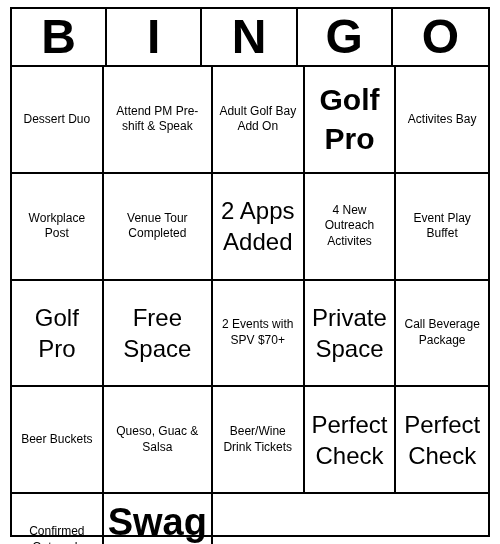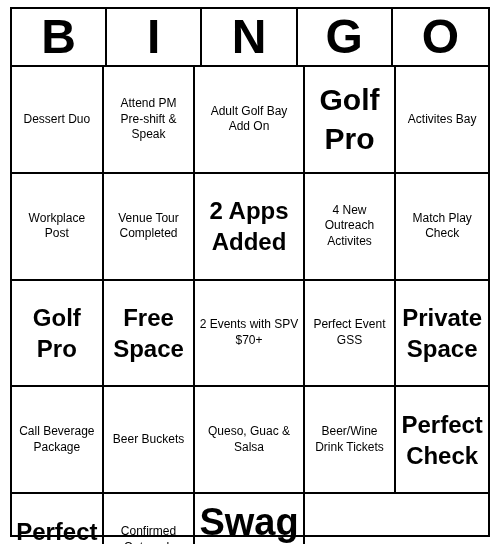--- a/index.html
+++ b/index.html
@@ -67,21 +67,21 @@
     .bingo-cell:nth-child(5n) {
       border-right: none;
     }
 
     .bingo-cell:nth-child(n+21) {
       border-bottom: none;
     }
 
     .bingo-cell.large-text {
       font-size: 24px;
-      font-weight: bold;
+      font-weight: normal;
     }
 
     .bingo-cell.xlarge-text {
       font-size: 30px;
       font-weight: bold;
     }
 
     .bingo-cell.xxlarge-text {
       font-size: 38px;
       font-weight: bold;
@@ -101,25 +101,24 @@
   <div class="bingo-grid">
       <div class="bingo-cell">Dessert Duo</div>
       <div class="bingo-cell">Attend PM Pre-shift &amp; Speak</div>
       <div class="bingo-cell">Adult Golf Bay Add On</div>
       <div class="bingo-cell xlarge-text">Golf Pro</div>
       <div class="bingo-cell">Activites Bay</div>
       <div class="bingo-cell">Workplace Post</div>
       <div class="bingo-cell">Venue Tour Completed</div>
       <div class="bingo-cell large-text">2 Apps Added</div>
       <div class="bingo-cell">4 New Outreach Activites</div>
-      <div class="bingo-cell">Match Play Check</div>
+      <div class="bingo-cell">Event Play Buffet</div>
       <div class="bingo-cell large-text">Golf Pro</div>
       <div class="bingo-cell large-text">Free Space</div>
       <div class="bingo-cell">2 Events with SPV $70+</div>
-      <div class="bingo-cell">Perfect Event GSS</div>
       <div class="bingo-cell large-text">Private Space</div>
       <div class="bingo-cell">Call Beverage Package</div>
       <div class="bingo-cell">Beer Buckets</div>
       <div class="bingo-cell">Queso, Guac &amp; Salsa</div>
       <div class="bingo-cell">Beer/Wine Drink Tickets</div>
       <div class="bingo-cell large-text">Perfect Check</div>
       <div class="bingo-cell large-text">Perfect Check</div>
       <div class="bingo-cell">Confirmed Outreach Event</div>
       <div class="bingo-cell xxlarge-text">Swag Bags</div>
     </div>

